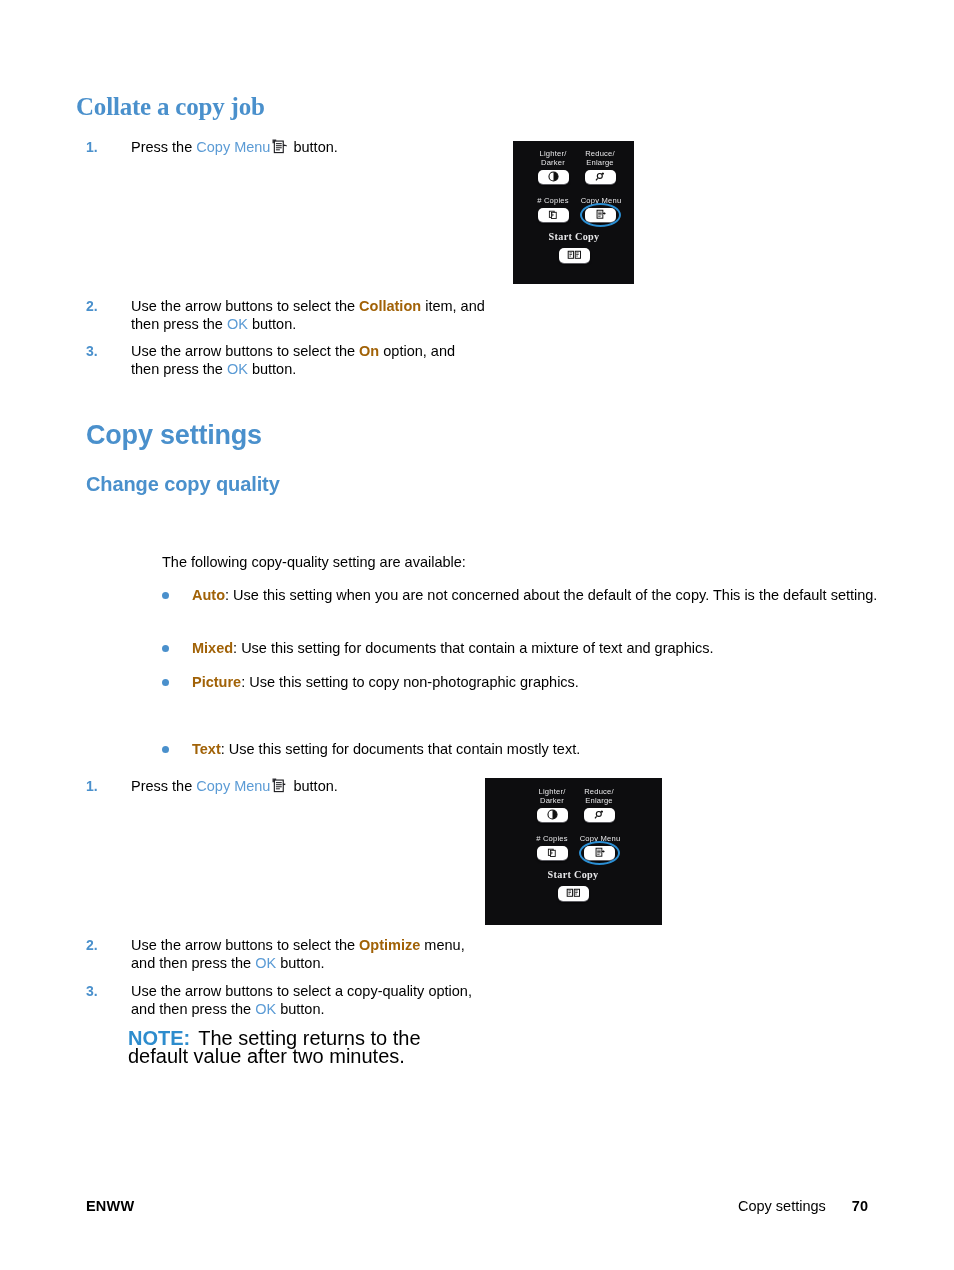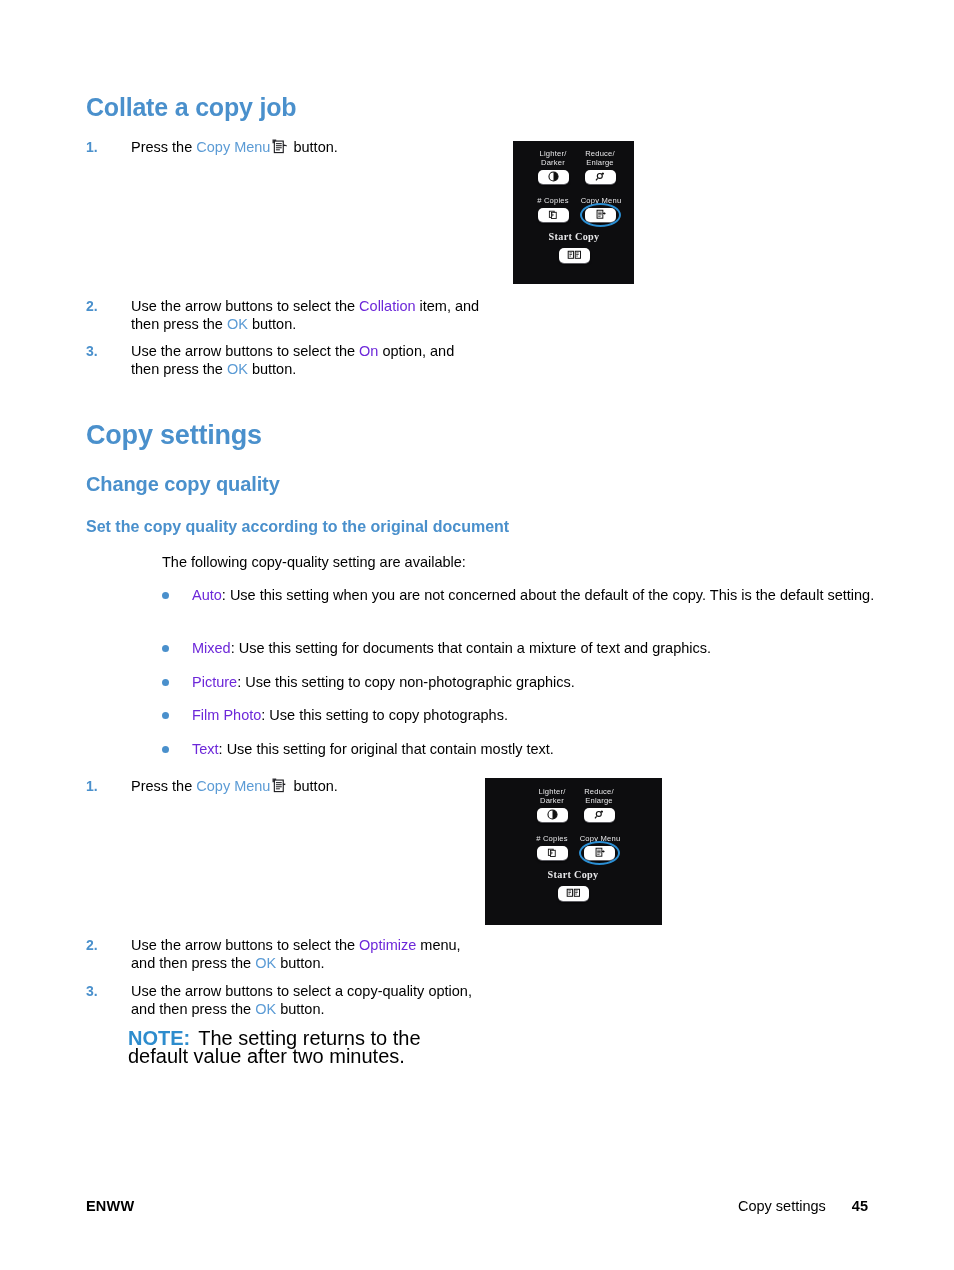--- a/index.html
+++ b/index.html
@@ -57,21 +57,21 @@
     width: 28px;
     color: #4a90cc;
     font-weight: bold;
     font-size: 14px;
   }
   .step-body {
     margin-left: 45px;
     display: block;
   }
   .lnk { color: #5b9bd5; }
-  .bold { font-weight: normal; color: #6d28d9; }
+  .bold { font-weight: bold; color: #a16207; }
 
   
   .para {
     position: absolute;
     font-size: 14.5px;
     line-height: 18px;
   }
 
   
   .bullet {
@@ -162,21 +162,21 @@
   }
   .footer-left { left: 86px; bottom: 56px; font-weight: bold; letter-spacing: .2px;}
   .footer-right { right: 86px; bottom: 56px; }
   .footer-right .pg { margin-left: 22px; font-weight: bold; }
 </style>
 </head>
 <body>
 
 <div class="page">
 
-  <div class="h1" style="left:86px; top:93px;">Collate a copy job</div>
+  <div class="h1" style="left:76px; top:93px;font-family:Liberation Serif, serif;">Collate a copy job</div>
 
   <div class="step" style="left:86px; top:139px; width:400px;">
     <span class="step-num">1.</span>
     <span class="step-body"><span>Press the </span><span class="lnk">Copy Menu</span><span class="inline-icon">
         <svg viewBox="0 0 16 16" width="15" height="15" aria-hidden="true">
           <rect x="0.5" y="0.5" width="4" height="4" fill="#3f3f45"></rect>
           <rect x="2.5" y="2.2" width="9.5" height="12.3" fill="#ffffff" stroke="#1b1b1f" stroke-width="1.2"></rect>
           <rect x="4.2" y="4.4" width="6.2" height="1.1" fill="#1b1b1f"></rect>
           <rect x="4.2" y="6.6" width="6.2" height="1.1" fill="#1b1b1f"></rect>
           <rect x="4.2" y="8.8" width="6.2" height="1.1" fill="#1b1b1f"></rect>
@@ -271,21 +271,20 @@
   <div class="step" style="left:86px; top:343px; width:400px;">
     <span class="step-num">3.</span>
     <span class="step-body"><span>Use the arrow buttons to select the </span><span class="bold">On</span><span> option, and then press the </span><span class="lnk">OK</span><span> button.</span>
     </span>
   </div>
 
   <div class="h1" style="left:86px; top:420px; font-size:27px;">Copy settings</div>
 
   <div class="h2" style="left:86px; top:473px;">Change copy quality</div>
 
-  <div class="h3" style="left:86px; top:518px;">Set the copy quality according to the original document</div>
 
   <div class="para" style="left:162px; top:553px; width:740px;">The following copy-quality setting are available:</div>
 
   <div class="bullet" style="left:162px; top:586px; width:730px;">
     <span class="bullet-dot"></span>
     <span class="bullet-text"><span class="bold">Auto</span><span>: Use this setting when you are not concerned about the default of the copy. This is the default setting.</span>
     </span>
   </div>
 
   <div class="bullet" style="left:162px; top:673px; width:730px;">
@@ -293,29 +292,24 @@
     <span class="bullet-text"><span class="bold">Picture</span><span>: Use this setting to copy non-photographic graphics.</span>
     </span>
   </div>
 
   <div class="bullet" style="left:162px; top:639px; width:730px;">
     <span class="bullet-dot"></span>
     <span class="bullet-text"><span class="bold">Mixed</span><span>: Use this setting for documents that contain a mixture of text and graphics.</span>
     </span>
   </div>
 
-  <div class="bullet" style="left:162px; top:706px; width:730px;">
-    <span class="bullet-dot"></span>
-    <span class="bullet-text"><span class="bold">Film Photo</span><span>: Use this setting to copy photographs.</span>
-    </span>
-  </div>
 
   <div class="bullet" style="left:162px; top:740px; width:730px;">
     <span class="bullet-dot"></span>
-    <span class="bullet-text"><span class="bold">Text</span><span>: Use this setting for original that contain mostly text.</span>
+    <span class="bullet-text"><span class="bold">Text</span><span>: Use this setting for documents that contain mostly text.</span>
     </span>
   </div>
 
   <div class="step" style="left:86px; top:778px; width:400px;">
     <span class="step-num">1.</span>
     <span class="step-body"><span>Press the </span><span class="lnk">Copy Menu</span><span class="inline-icon">
         <svg viewBox="0 0 16 16" width="15" height="15" aria-hidden="true">
           <rect x="0.5" y="0.5" width="4" height="4" fill="#3f3f45"></rect>
           <rect x="2.5" y="2.2" width="9.5" height="12.3" fill="#ffffff" stroke="#1b1b1f" stroke-width="1.2"></rect>
           <rect x="4.2" y="4.4" width="6.2" height="1.1" fill="#1b1b1f"></rect>
@@ -414,16 +408,16 @@
     </span>
   </div>
 
   <div class="note" style="left:128px; top:1030px; width:330px;">
     <span class="note-label">NOTE:</span><span>The setting returns to the default value after two minutes.</span>
   </div>
 
   <div class="footer footer-left">ENWW</div>
   <div class="footer footer-right">
     <span>Copy settings</span>
-    <span class="pg">45</span>
+    <span class="pg">70</span>
   </div>
 
 </div>
 
 </body></html>

